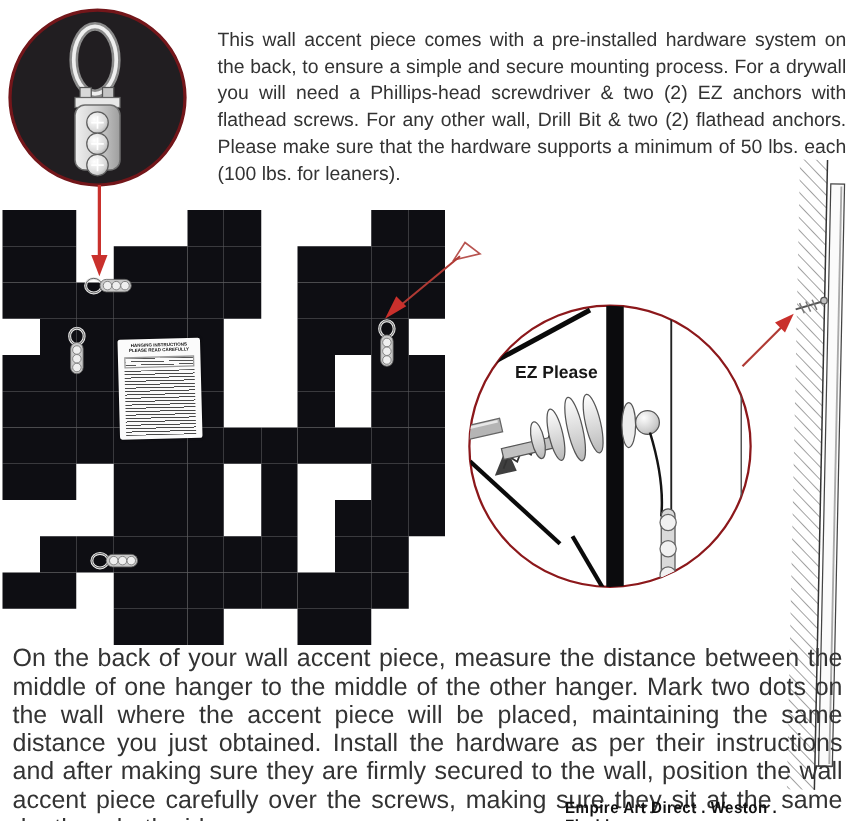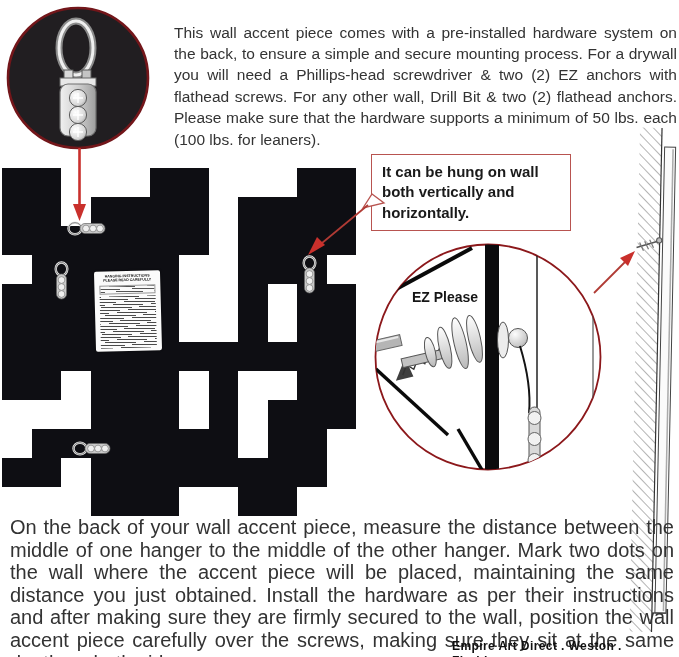--- a/index.html
+++ b/index.html
@@ -274,23 +274,20 @@
     <svg class="abs" style="left:70px;top:272px" width="40" height="17" viewBox="0 0 40 17">
       <ellipse cx="8" cy="8.5" rx="6.5" ry="5.8" fill="none" stroke="#e6e6e6" stroke-width="2.4"></ellipse>
       <ellipse cx="8" cy="8.5" rx="6.5" ry="5.8" fill="none" stroke="#555" stroke-width=".7"></ellipse>
       <rect x="13" y="3.5" width="25" height="10" rx="5" fill="#c9c9c9" stroke="#666" stroke-width=".7"></rect>
       <circle cx="19" cy="8.5" r="3.4" fill="#efefef" stroke="#777" stroke-width=".7"></circle>
       <circle cx="26" cy="8.5" r="3.4" fill="#efefef" stroke="#777" stroke-width=".7"></circle>
       <circle cx="33" cy="8.5" r="3.4" fill="#efefef" stroke="#777" stroke-width=".7"></circle>
     </svg>
   </div>
 
-  <div class="abs callout">
-    <span>It can be hung on wall both vertically and horizontally.</span>
-  </div>
 
   <svg class="abs" style="left:300px;top:192px" width="92" height="70" viewBox="0 0 92 70">
     <polygon points="72,2 84,11 63,16" fill="#ffffff" stroke="#b85450" stroke-width="1.3"></polygon>
     <line x1="68" y1="13" x2="16" y2="56" stroke="#b03a34" stroke-width="1.7"></line>
     <polygon points="8,63 25,53 17,45" fill="#c9302c"></polygon>
   </svg>
 
   <svg class="abs" style="left:368px;top:237px" width="244" height="244" viewBox="0 0 244 244">
     <defs>
       <clipPath id="ezClip">

